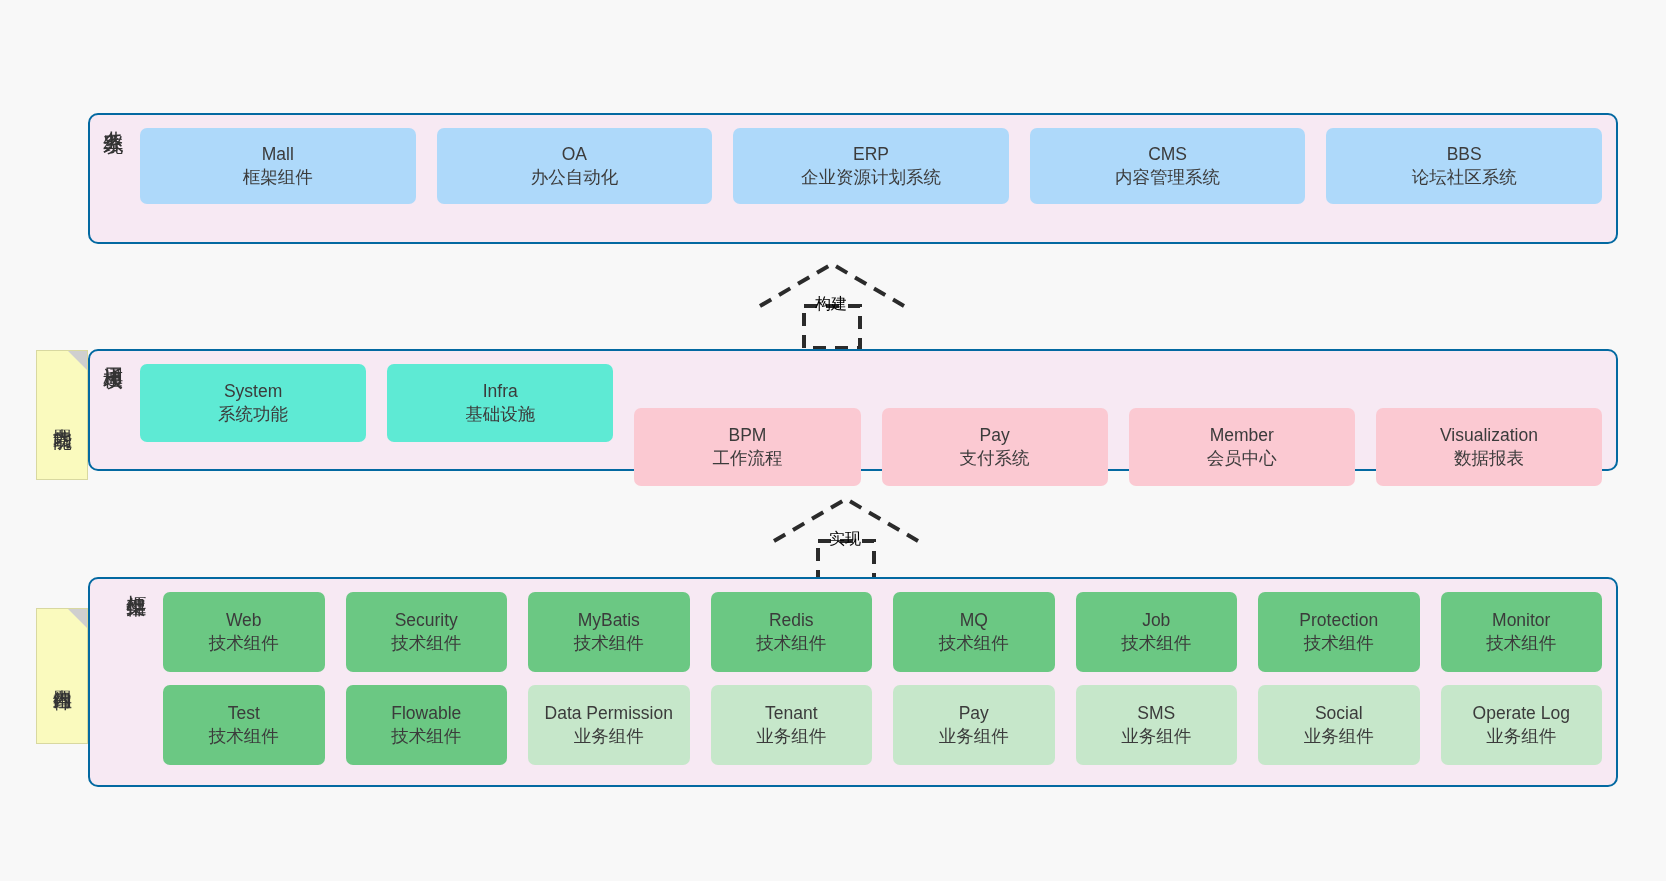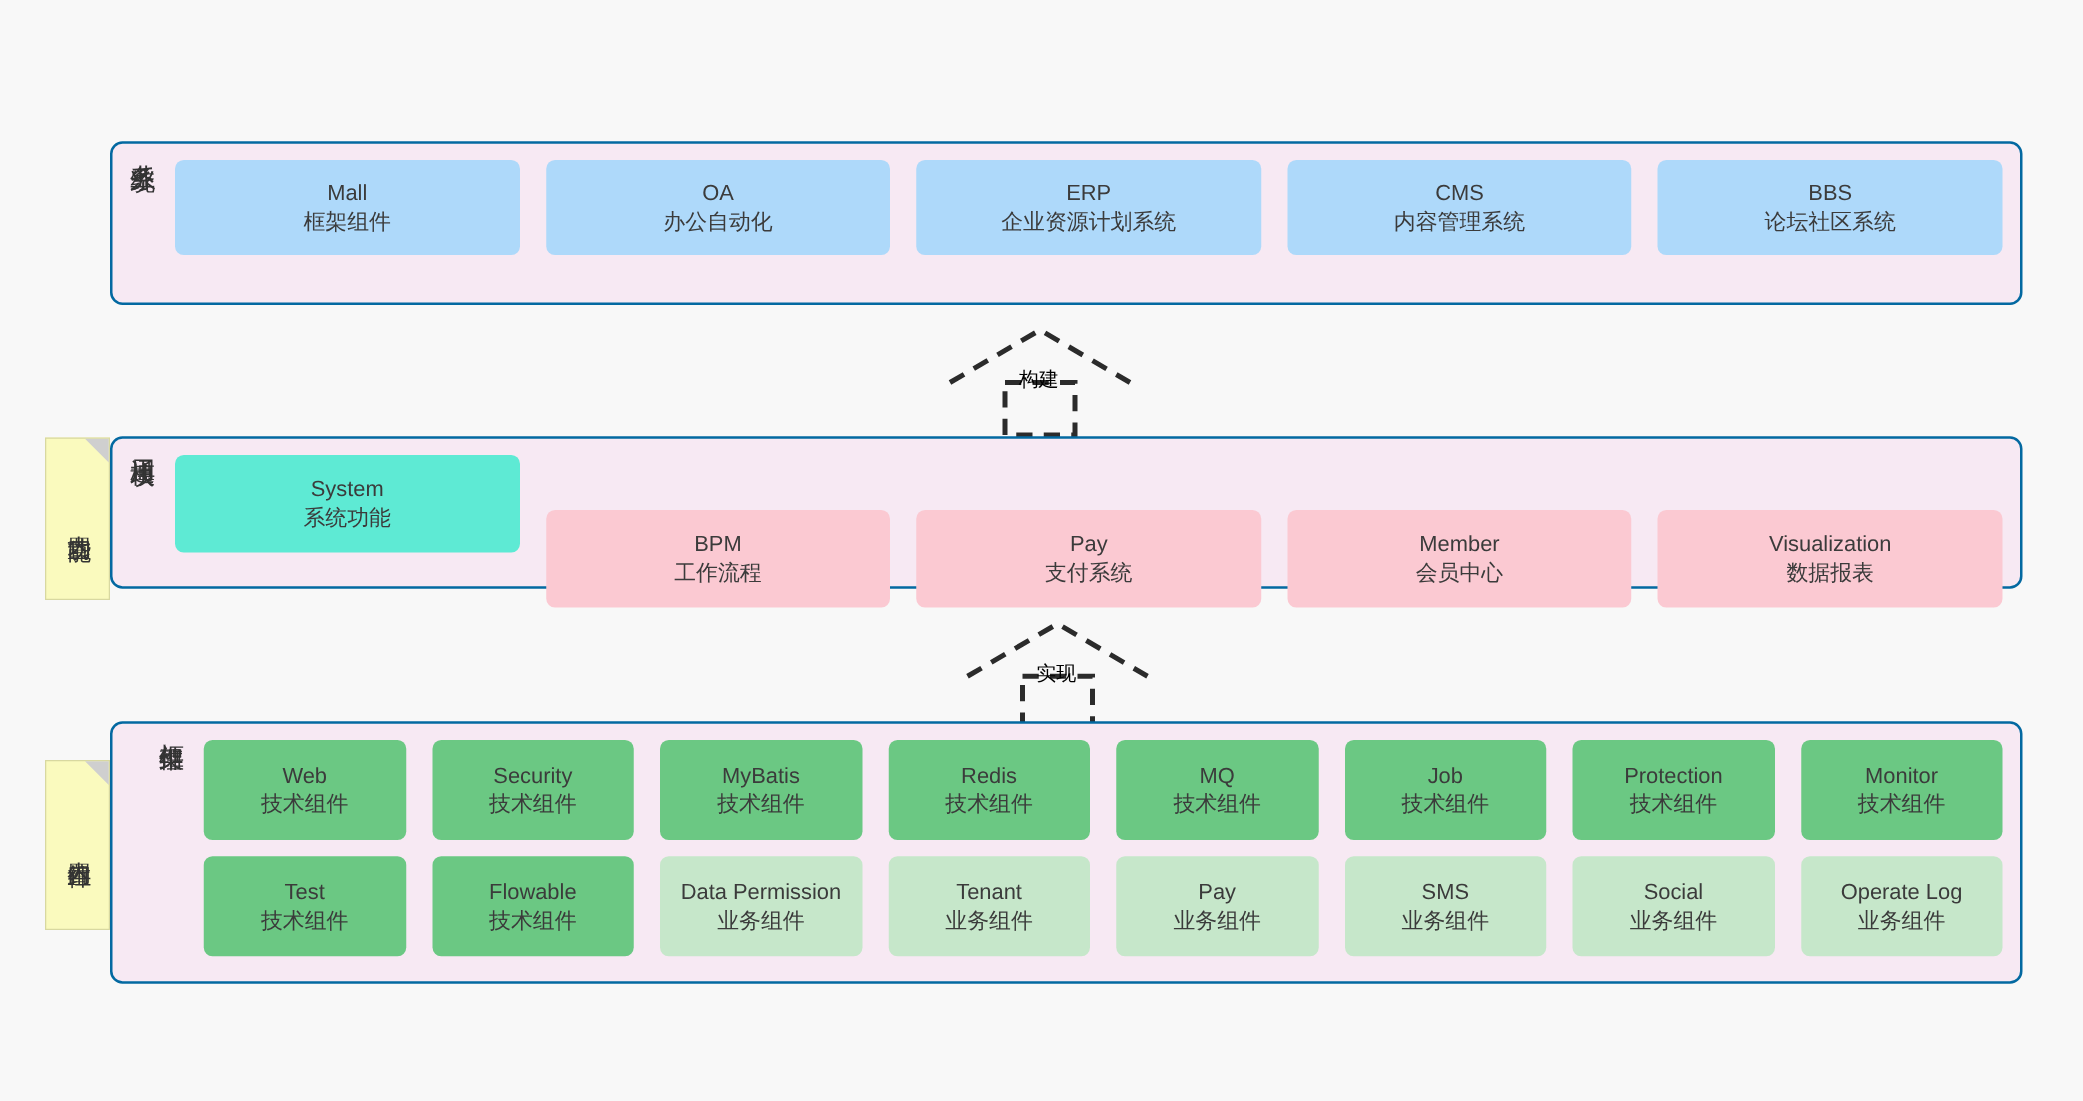--- a/index.html
+++ b/index.html
@@ -177,20 +177,24 @@
   </div>
 
   <div class="layer" id="layer-common">
     <div class="layer-title">通用模块</div>
     <div class="layer-body">
       <div class="row">
         <div class="cell c-red">
           <span class="en">System</span>
           <span class="cn">系统功能</span>
         </div>
+        <div class="cell c-red">
+          <span class="en">Infra</span>
+          <span class="cn">基础设施</span>
+        </div>
         <div class="cell c-pink">
           <span class="en">BPM</span>
           <span class="cn">工作流程</span>
         </div>
         <div class="cell c-pink">
           <span class="en">Pay</span>
           <span class="cn">支付系统</span>
         </div>
         <div class="cell c-pink">
           <span class="en">Member</span>

